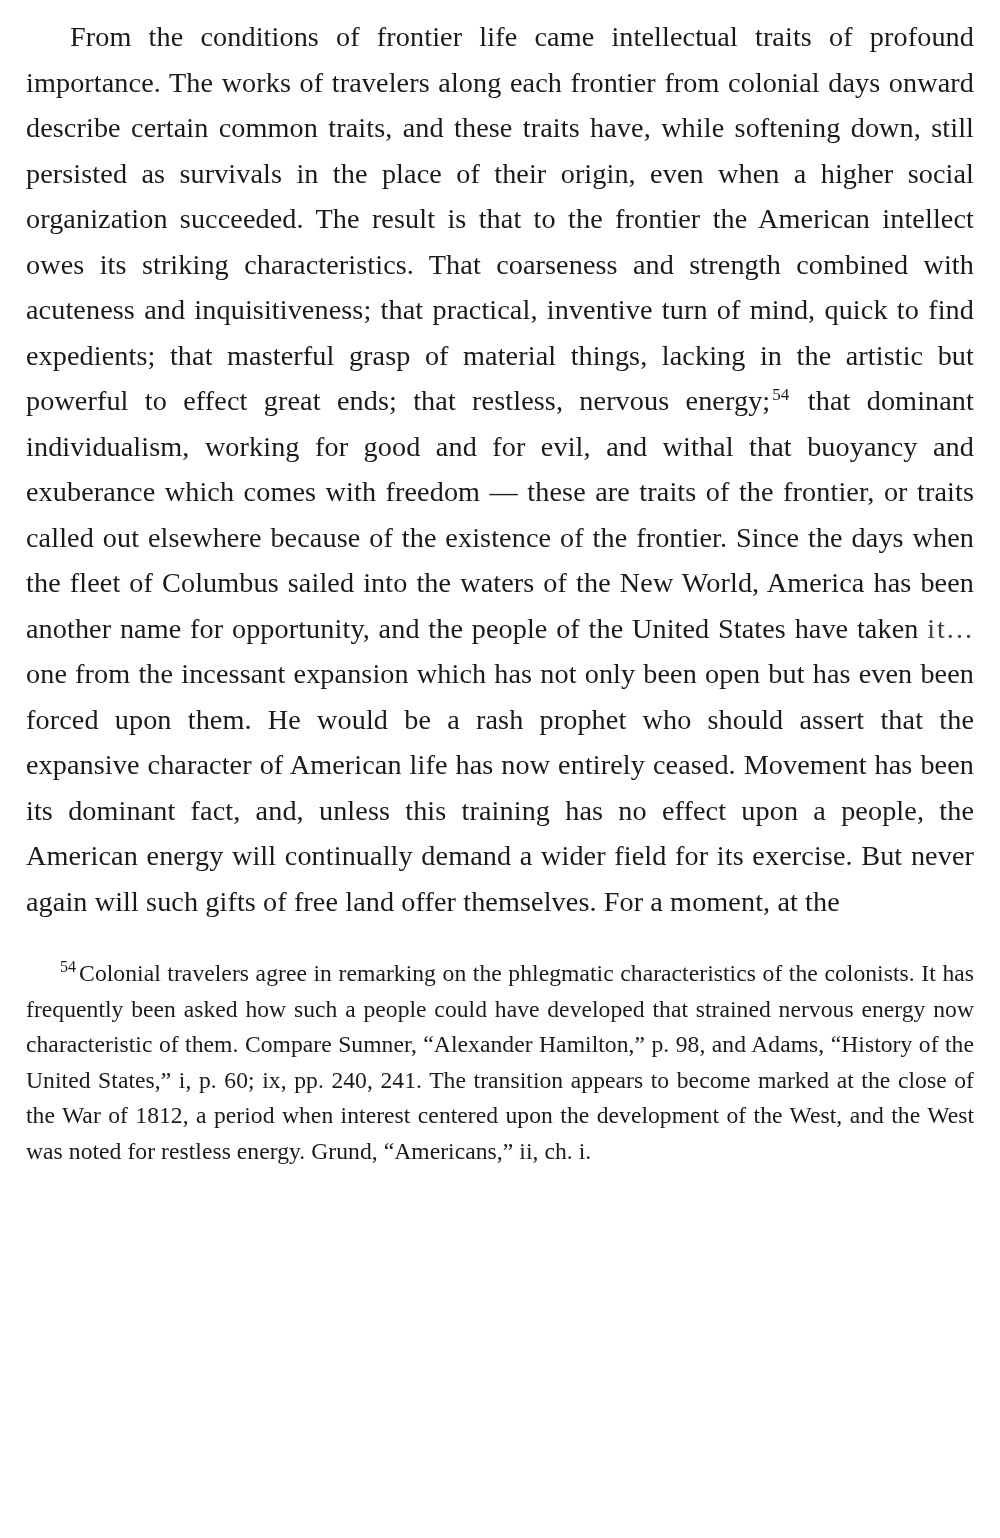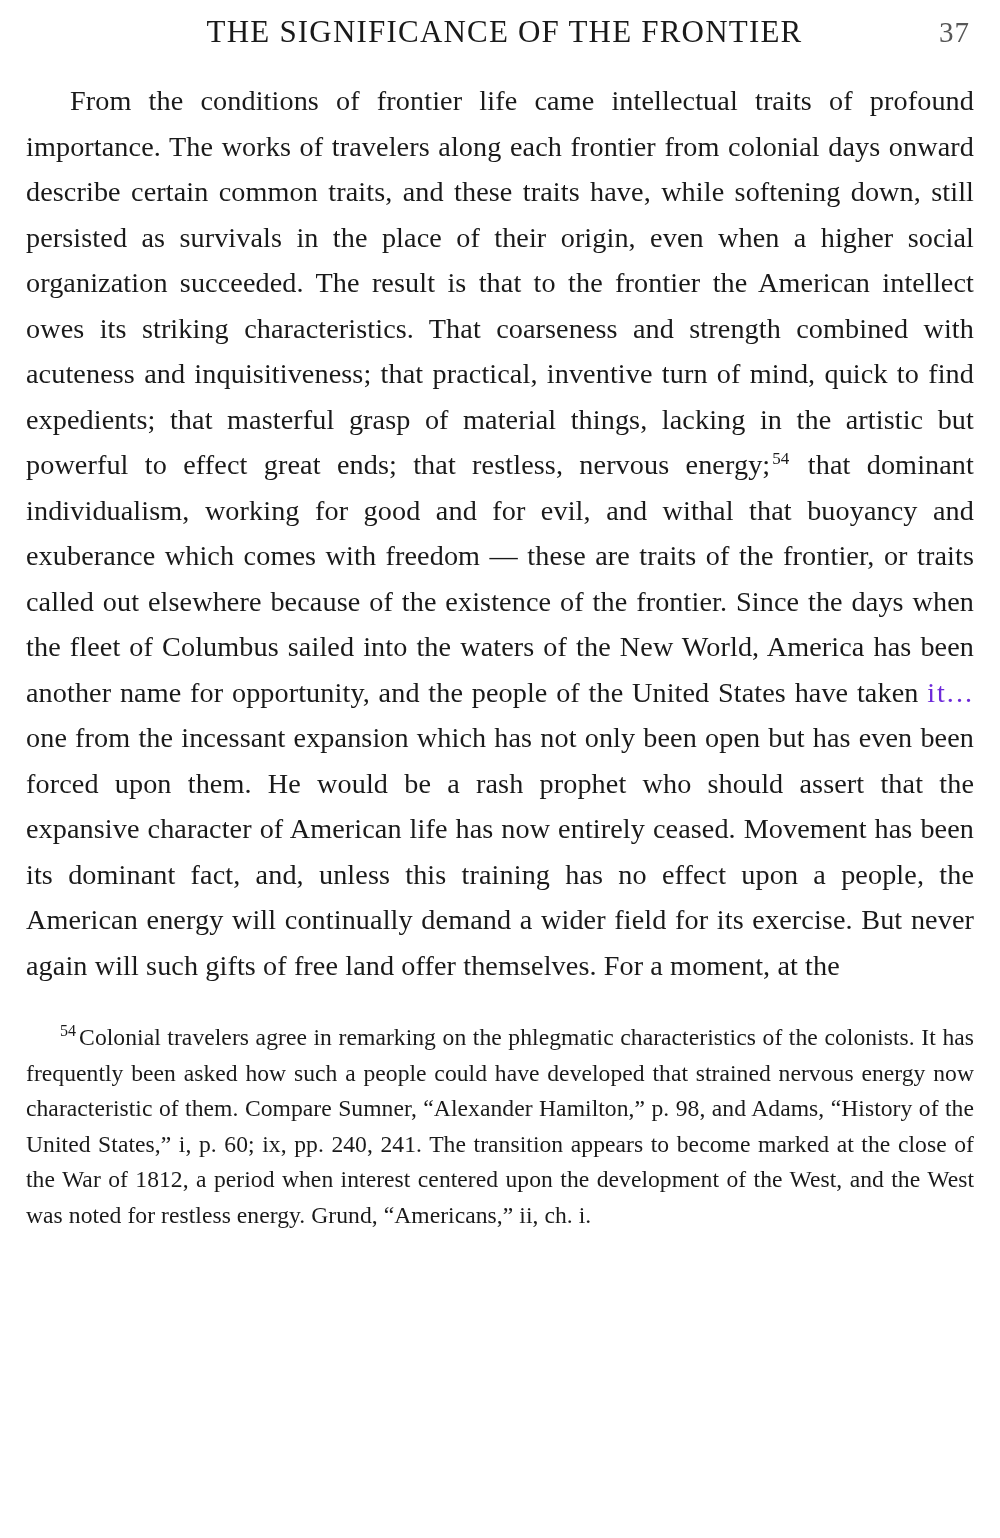--- a/index.html
+++ b/index.html
@@ -58,21 +58,21 @@
     display: inline-block;
     width: 44px;
   }
   sup.fn-ref {
     font-size: 17px;
     vertical-align: super;
     line-height: 0;
     padding: 0 2px;
   }
   .smudge {
-    color: #6d28d9;
+    color: #404040;
     letter-spacing: 2px;
   }
   .footnote-rule {
     border: none;
     border-top: 0px solid #000;
     margin: 0;
   }
   .footnote {
     margin-top: 32px;
     font-size: 23.6px;
@@ -89,24 +89,20 @@
     vertical-align: super;
     line-height: 0;
     padding-right: 3px;
   }
 </style>
 </head>
 <body>
 
 <div class="page">
 
-  <div class="running-head">
-    <div class="rh-title">THE SIGNIFICANCE OF THE FRONTIER</div>
-    <div class="rh-page">37</div>
-  </div>
 
   <p class="body-text"><span class="indent"></span><span>From the conditions of frontier life came intellectual traits of profound importance. The works of travelers along each frontier from colonial days onward describe certain common traits, and these traits have, while softening down, still persisted as survivals in the place of their origin, even when a higher social organization succeeded. The result is that to the frontier the American intellect owes its striking characteristics. That coarseness and strength combined with acuteness and inquisitiveness; that practical, inventive turn of mind, quick to find expedients; that masterful grasp of material things, lacking in the artistic but powerful to effect great ends; that restless, nervous energy;</span><sup class="fn-ref">54</sup> <span>that dominant individualism, working for good and for evil, and withal that buoyancy and exuberance which comes with freedom — these are traits of the frontier, or traits called out elsewhere because of the existence of the frontier. Since the days when the fleet of Columbus sailed into the waters of the New World, America has been another name for opportunity, and the people of the United States have taken</span> <span class="smudge">it...</span> <span>one from the incessant expansion which has not only been open but has even been forced upon them. He would be a rash prophet who should assert that the expansive character of American life has now entirely ceased. Movement has been its dominant fact, and, unless this training has no effect upon a people, the American energy will continually demand a wider field for its exercise. But never again will such gifts of free land offer themselves. For a moment, at the</span></p>
 
   <hr class="footnote-rule">
 
   <p class="footnote"><span class="fn-indent"></span><sup class="fn-num">54</sup><span>Colonial travelers agree in remarking on the phlegmatic characteristics of the colonists. It has frequently been asked how such a people could have developed that strained nervous energy now characteristic of them. Compare Sumner, “Alexander Hamilton,” p. 98, and Adams, “History of the United States,” i, p. 60; ix, pp. 240, 241. The transition appears to become marked at the close of the War of 1812, a period when interest centered upon the development of the West, and the West was noted for restless energy. Grund, “Americans,” ii, ch. i.</span></p>
 
 </div>
 
 </body></html>

